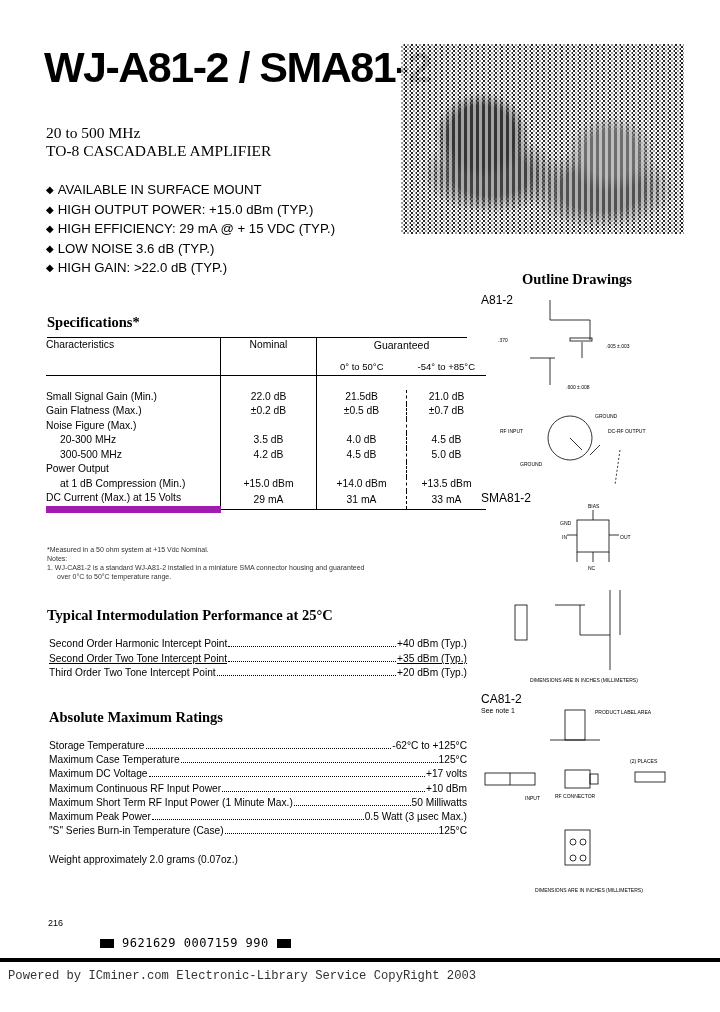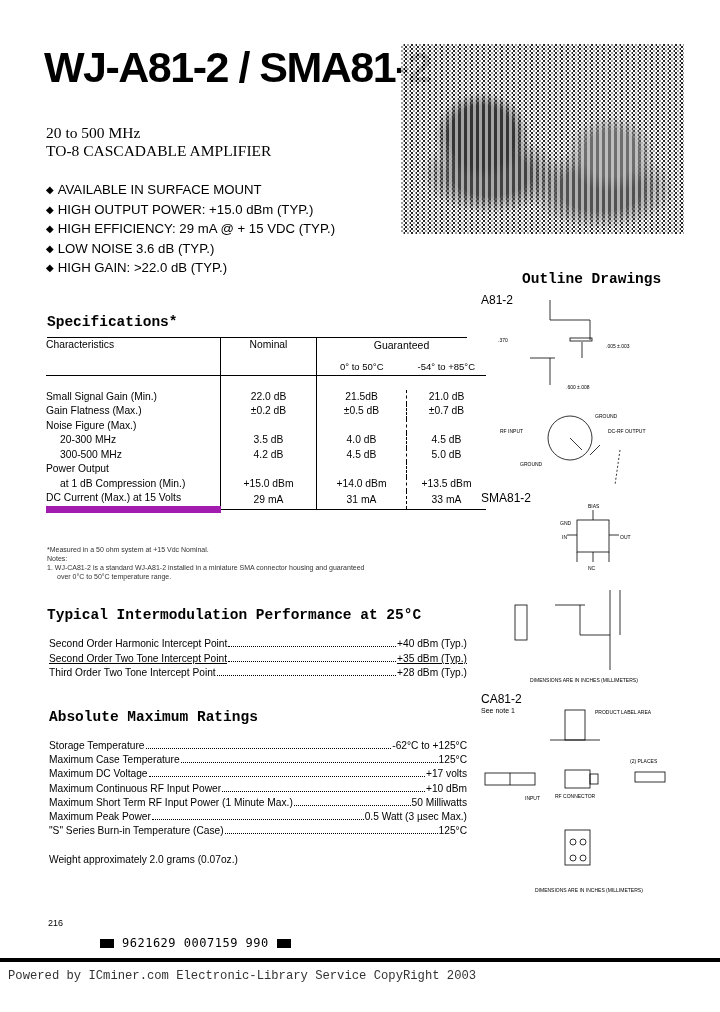--- a/index.html
+++ b/index.html
@@ -12,21 +12,21 @@
   .photo{left:401px;top:44px;width:283px;height:190px;
     background:
       radial-gradient(ellipse 48px 44px at 81px 92px,#111 0 70%,rgba(0,0,0,0) 100%),
       radial-gradient(ellipse 70px 40px at 90px 130px,#222 0 55%,rgba(0,0,0,0) 100%),
       radial-gradient(ellipse 45px 38px at 210px 110px,#555 0 60%,rgba(0,0,0,0) 100%),
       radial-gradient(ellipse 75px 40px at 200px 145px,#333 0 55%,rgba(0,0,0,0) 100%),
       repeating-conic-gradient(#000 0 25%,#fff 0 50%) 0 0/4px 4px;
     opacity:0.85;}
   .photo::after{content:"";position:absolute;inset:0;
     background:repeating-linear-gradient(90deg,rgba(255,255,255,.55) 0 3px,rgba(255,255,255,0) 3px 6px);}
-  .h2{font-family:Liberation Mono, monospace;font-weight:bold;font-size:14.5px;}
+  .h2{font-family:Liberation Serif, serif;font-weight:bold;font-size:14.5px;}
   .spec-title{left:47px;top:314px;}
   table.spec{position:absolute;left:46px;top:338px;border-collapse:collapse;font-size:10.3px;}
   table.spec td{padding:0;height:14.5px;line-height:14.5px;white-space:nowrap;}
   .c0{width:160px;}
   .c1{width:95px;text-align:center;border-left:1px solid #000;}
   .c2{width:89px;text-align:center;border-left:1px solid #000;}
   .c3{width:79px;text-align:center;border-left:1px dashed #000;}
   .hdr-rule{position:absolute;height:1px;background:#000;}
   .notes{left:47px;top:545px;font-size:7px;line-height:9px;color:#333;width:420px;}
   .intermod-title{left:47px;top:607px;}
@@ -150,21 +150,21 @@
     <span class="val">+40 dBm (Typ.)</span>
   </div>
 <div class="leader" style="top:652px;text-decoration:underline;">
     <span class="lbl">Second Order Two Tone Intercept Point</span>
     <span class="dots"></span>
     <span class="val">+35 dBm (Typ.)</span>
   </div>
 <div class="leader" style="top:666px;">
     <span class="lbl">Third Order Two Tone Intercept Point</span>
     <span class="dots"></span>
-    <span class="val">+28 dBm (Typ.)</span>
+    <span class="val">+20 dBm (Typ.)</span>
   </div>
 
 <div class="abs h2 amr-title">Absolute Maximum Ratings</div>
 <div class="leader" style="top:739px;">
     <span class="lbl">Storage Temperature</span>
     <span class="dots"></span>
     <span class="val">-62°C to +125°C</span>
   </div>
 <div class="leader" style="top:753px;">
     <span class="lbl">Maximum Case Temperature</span>

